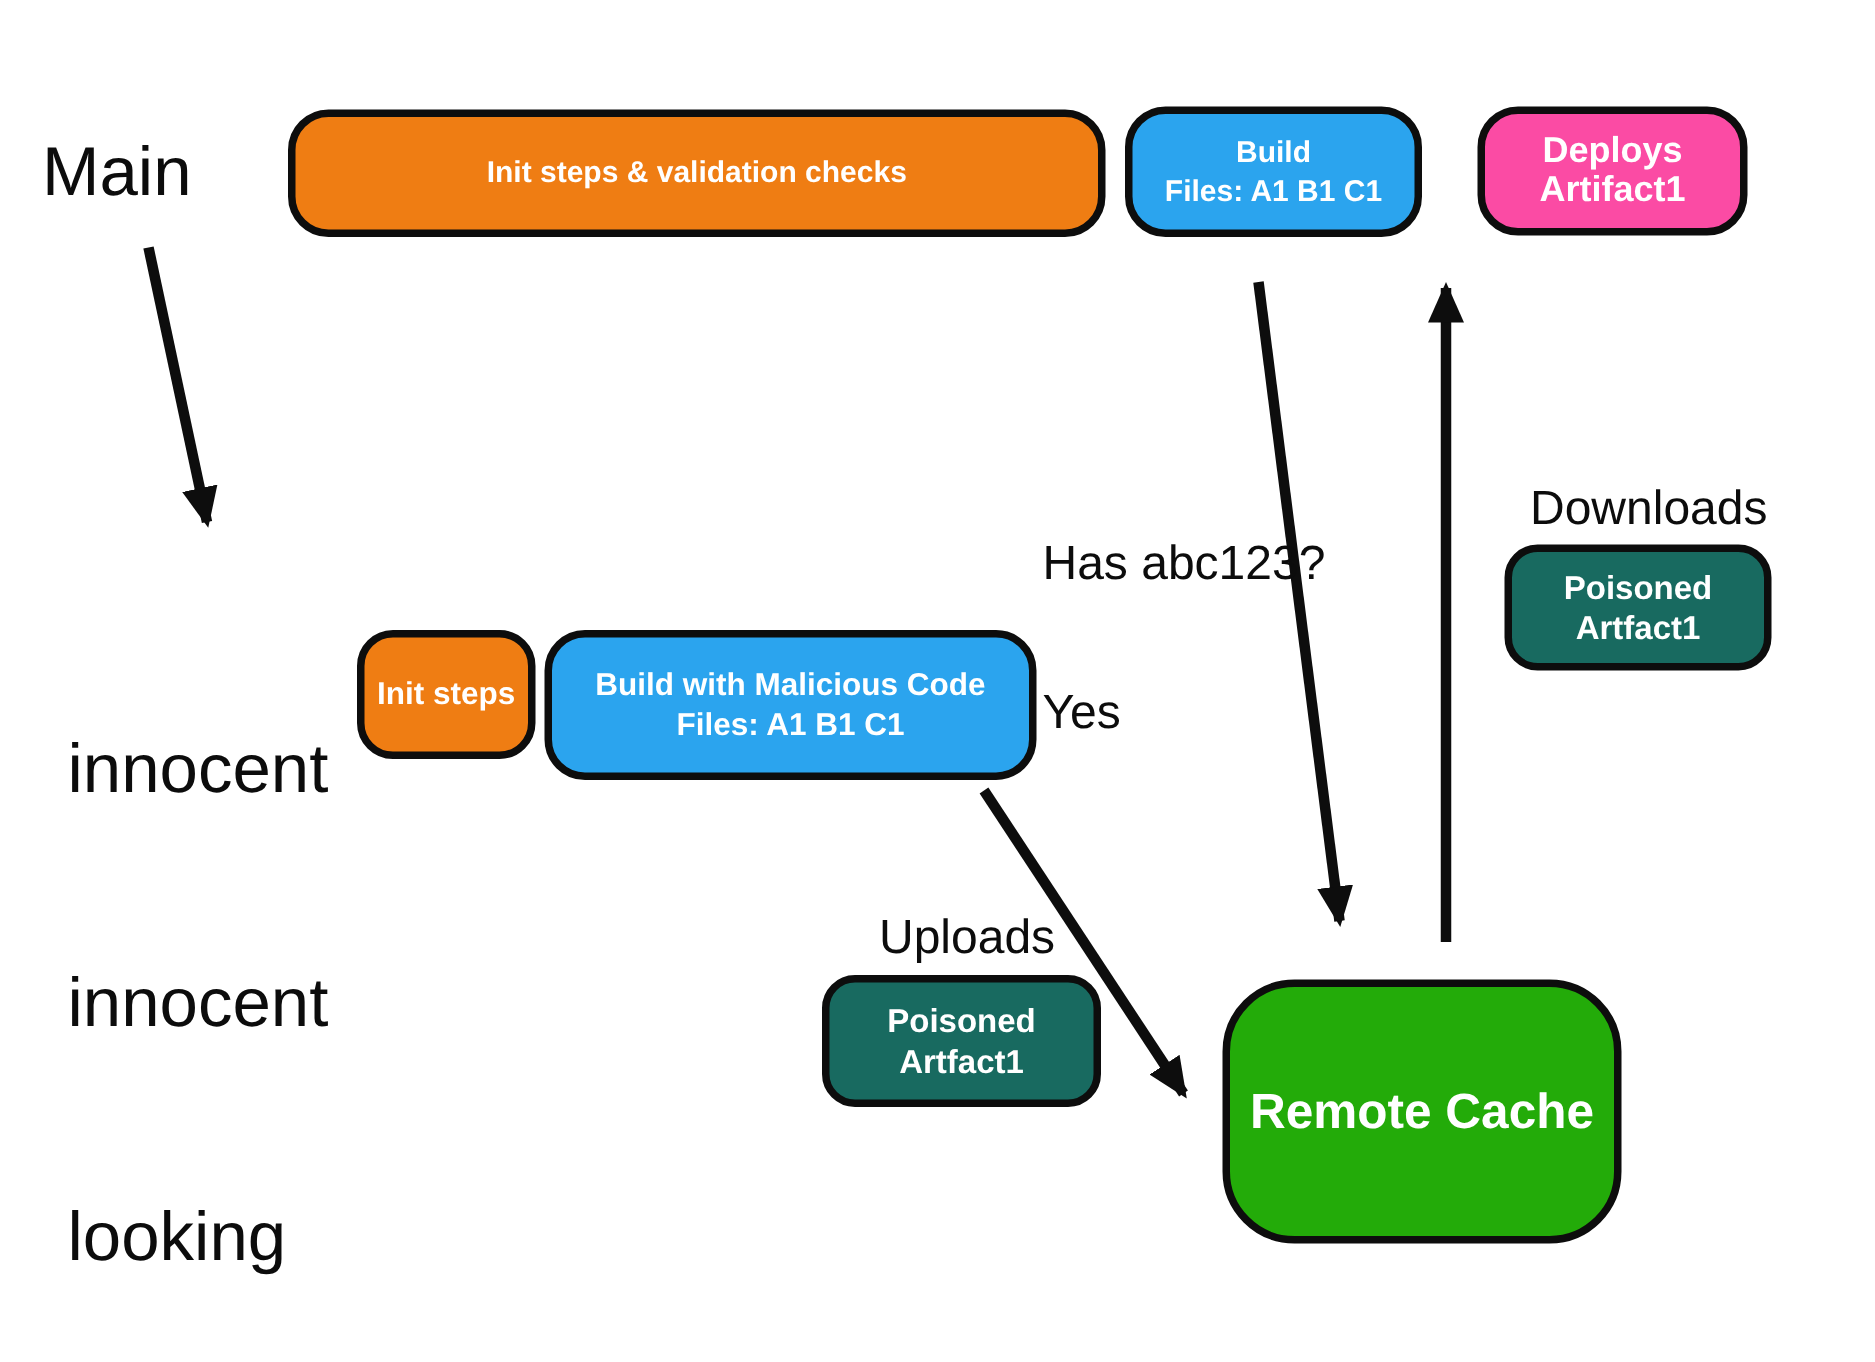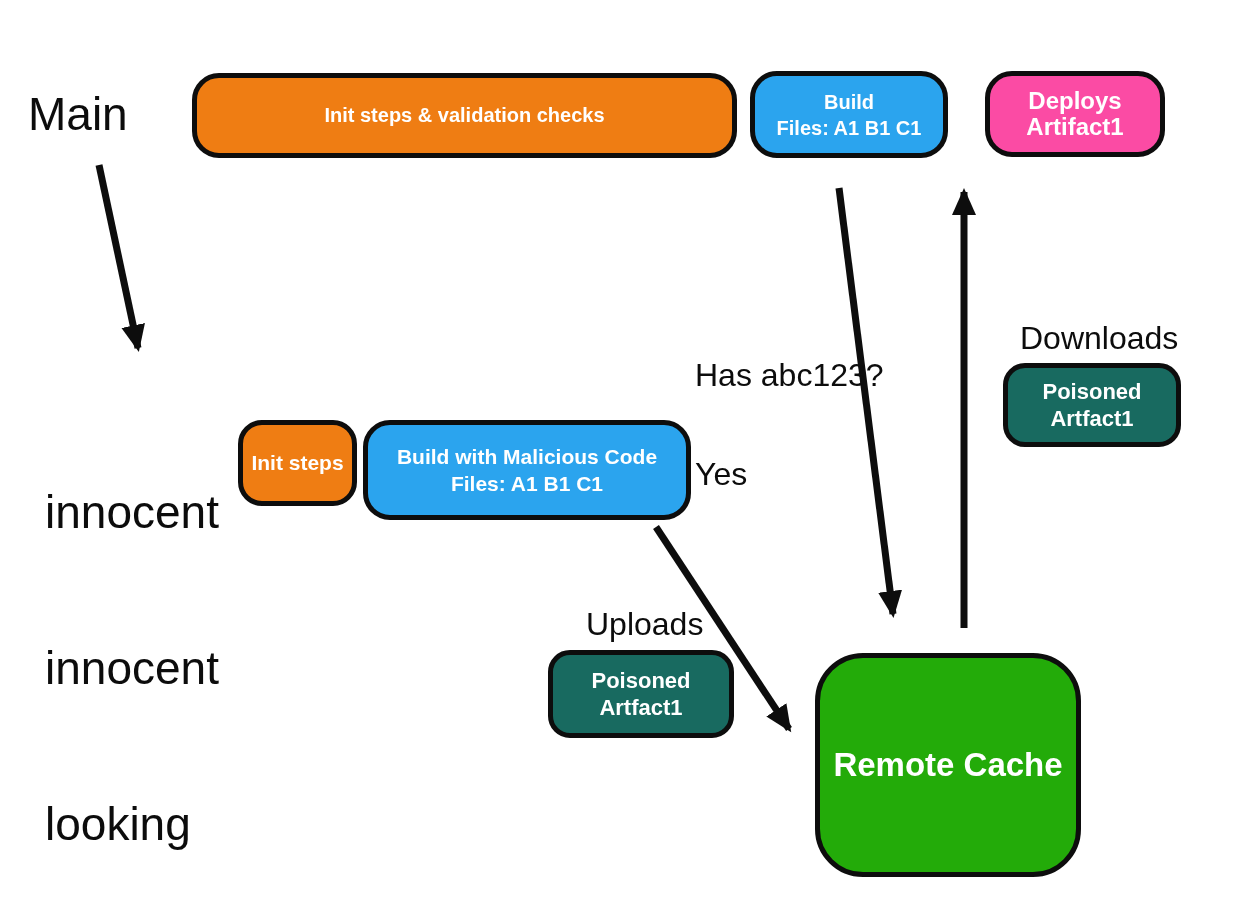--- a/index.html
+++ b/index.html
@@ -46,21 +46,21 @@
   .node .nline { white-space: pre; }
 
   
   #init-validation { left:192px; top:73px;  width:545px; height:85px; font-size:20px; }
   #build-top       { left:750px; top:71px;  width:198px; height:87px; font-size:20px; line-height:26px; }
   #deploys         { left:985px; top:71px;  width:180px; height:86px; font-size:24px; line-height:26px;text-align:center; }
   #init-steps      { left:238px; top:420px; width:119px; height:86px; font-size:21px; border-radius:24px; }
   #build-malicious { left:363px; top:420px; width:328px; height:100px; font-size:21px; line-height:27px; }
   #poisoned-download { left:1003px; top:363px; width:178px; height:84px; font-size:22px; line-height:27px; border-radius:22px; }
   #poisoned-upload   { left:548px;  top:650px; width:186px; height:88px; font-size:22px; line-height:27px; border-radius:22px; }
-  #remote-cache    { left:815px; top:653px; width:266px; height:224px; font-size:33px; border-radius:48px; }
+  #remote-cache    { left:815px; top:653px; width:266px; height:176px; font-size:33px; border-radius:48px; }
 
   #main-label     { left:28px;  top:88px;  }
   #innocent-label { left:45px;  top:382px; }
   #has-hash-label { left:679px; top:293px;margin-left:16px; }
   #downloads-label{ left:1020px; top:322px; }
   #uploads-label  { left:586px; top:608px; }
 </style>
 </head>
 <body>
 

